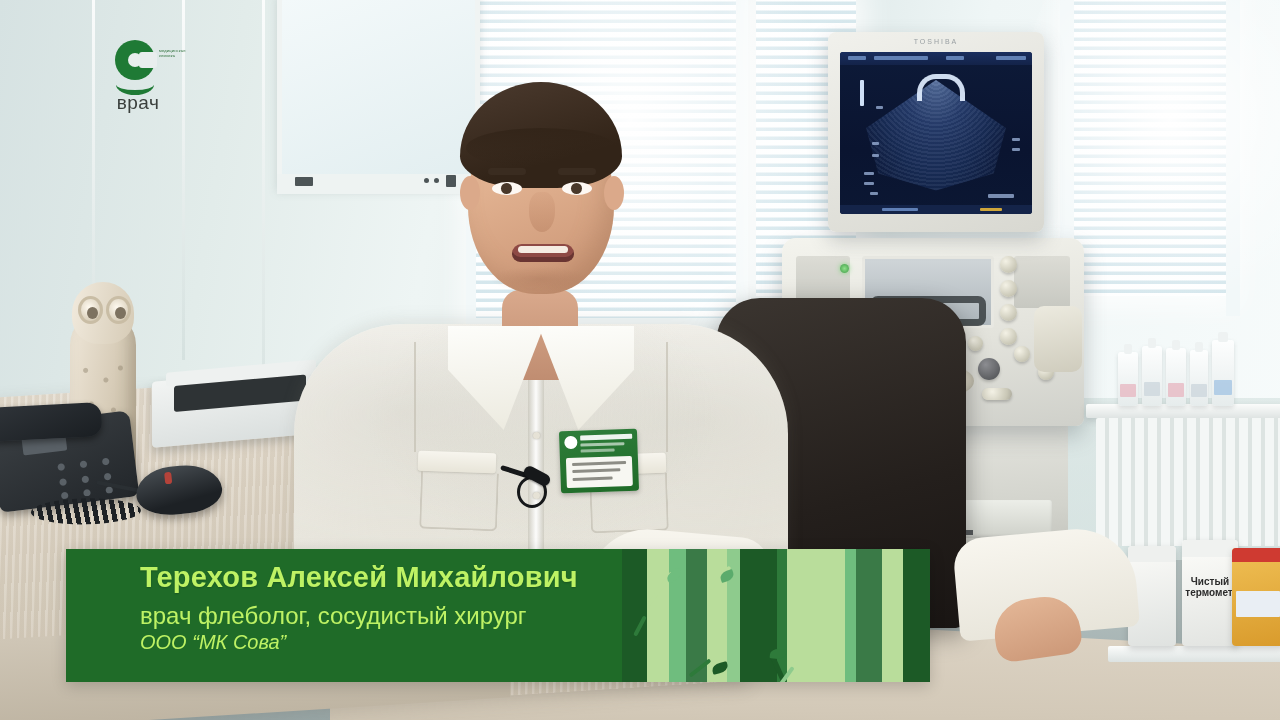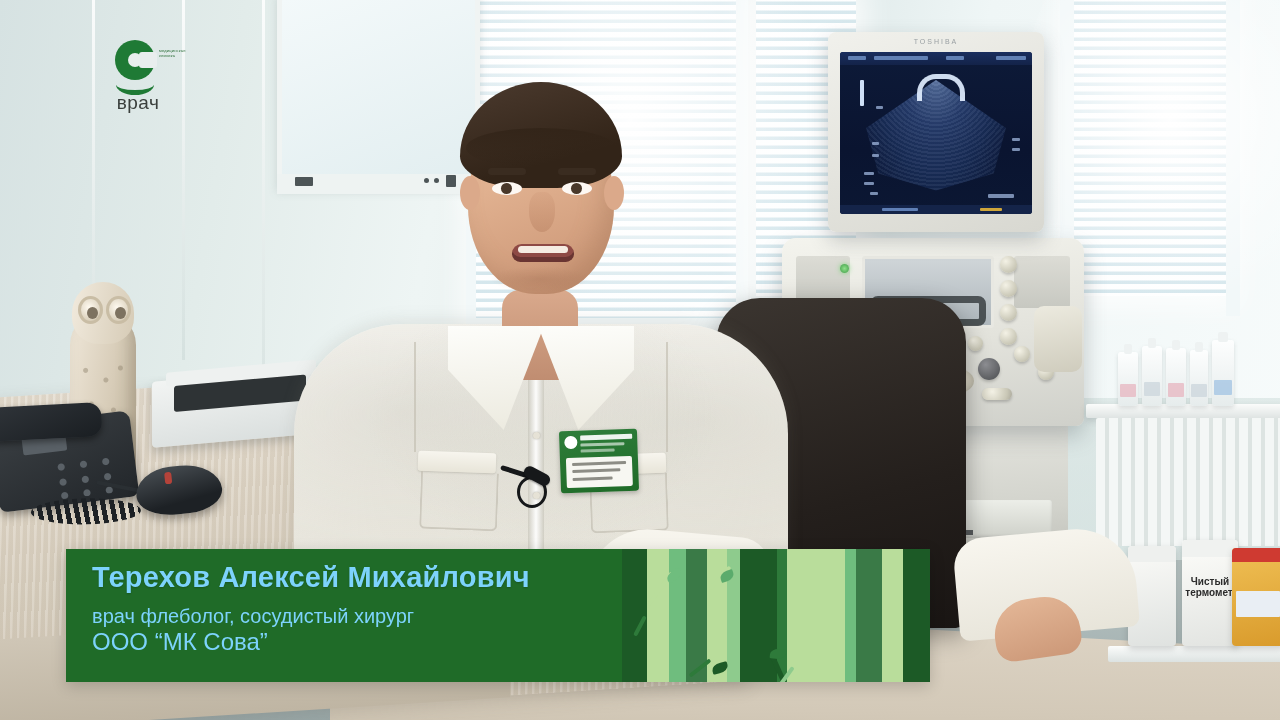--- a/index.html
+++ b/index.html
@@ -500,22 +500,22 @@
     overflow:hidden;background:#1f6b28;
     box-shadow:0 4px 14px rgba(0,0,0,.18);
   }
   .lt-text{
     position:absolute;left:26px;top:12px;width:560px;color:#fff;
   }
   .lt-name{
     font-size:29px;font-weight:bold;letter-spacing:.2px;margin:0 0 9px 0;
     text-shadow:0 1px 2px rgba(0,0,0,.2);
   }
-  .lt-role{font-size:20px;line-height:26px;margin:0;font-weight:normal;}
-  .lt-org{font-size:24px;line-height:26px;margin:0;font-weight:normal;}
+  .lt-role{font-size:24px;line-height:26px;margin:0;font-weight:normal;}
+  .lt-org{font-size:20px;line-height:26px;margin:0;font-weight:normal;font-style:italic;}
 
   .stripes{position:absolute;right:0;top:0;height:100%;width:308px;display:flex;}
   .stripes span{display:block;height:100%;}
 
   .leafwrap{position:absolute;right:0;top:0;width:308px;height:100%;pointer-events:none;}
   .leaf-stem{position:absolute;border-radius:2px;}
   .leaf-blob{position:absolute;border-radius:60% 10% 60% 10%;}
 </style>
 </head>
 <body>
@@ -791,20 +791,20 @@
       <div class="leaf-blob" style="left:44px;top:22px;width:16px;height:9px;background:#6fbd7e;transform:rotate(-32deg);"></div>
       <div class="leaf-stem" style="left:16px;top:66px;width:4px;height:22px;background:#2e7a3a;transform:rotate(28deg);"></div>
       <div class="leaf-stem" style="left:96px;top:14px;width:4px;height:30px;background:#b9dd9b;transform:rotate(42deg);"></div>
       <div class="leaf-blob" style="left:98px;top:22px;width:14px;height:10px;background:#5bab6c;transform:rotate(-20deg);"></div>
       <div class="leaf-stem" style="left:76px;top:106px;width:4px;height:26px;background:#2e7a3a;transform:rotate(52deg);"></div>
       <div class="leaf-blob" style="left:90px;top:114px;width:16px;height:10px;background:#1c5a26;transform:rotate(-14deg);"></div>
       <div class="leaf-stem" style="left:154px;top:106px;width:5px;height:30px;background:#1c5a26;transform:rotate(-24deg);"></div>
       <div class="leaf-blob" style="left:148px;top:100px;width:16px;height:10px;background:#2e7a3a;transform:rotate(6deg);"></div>
       <div class="leaf-stem" style="left:162px;top:116px;width:4px;height:24px;background:#8ecb8d;transform:rotate(36deg);"></div>
     </div>
-    <div class="lt-text" style="color: #7dd3fc;">
+    <div class="lt-text" style="color: #bef264; margin-left: 48px;">
       <div class="lt-name">Терехов Алексей Михайлович</div>
       <div class="lt-role">врач флеболог, сосудистый хирург</div>
       <div class="lt-org">ООО “МК Сова”</div>
     </div>
   </div>
 
 </div>
 
 </body></html>

